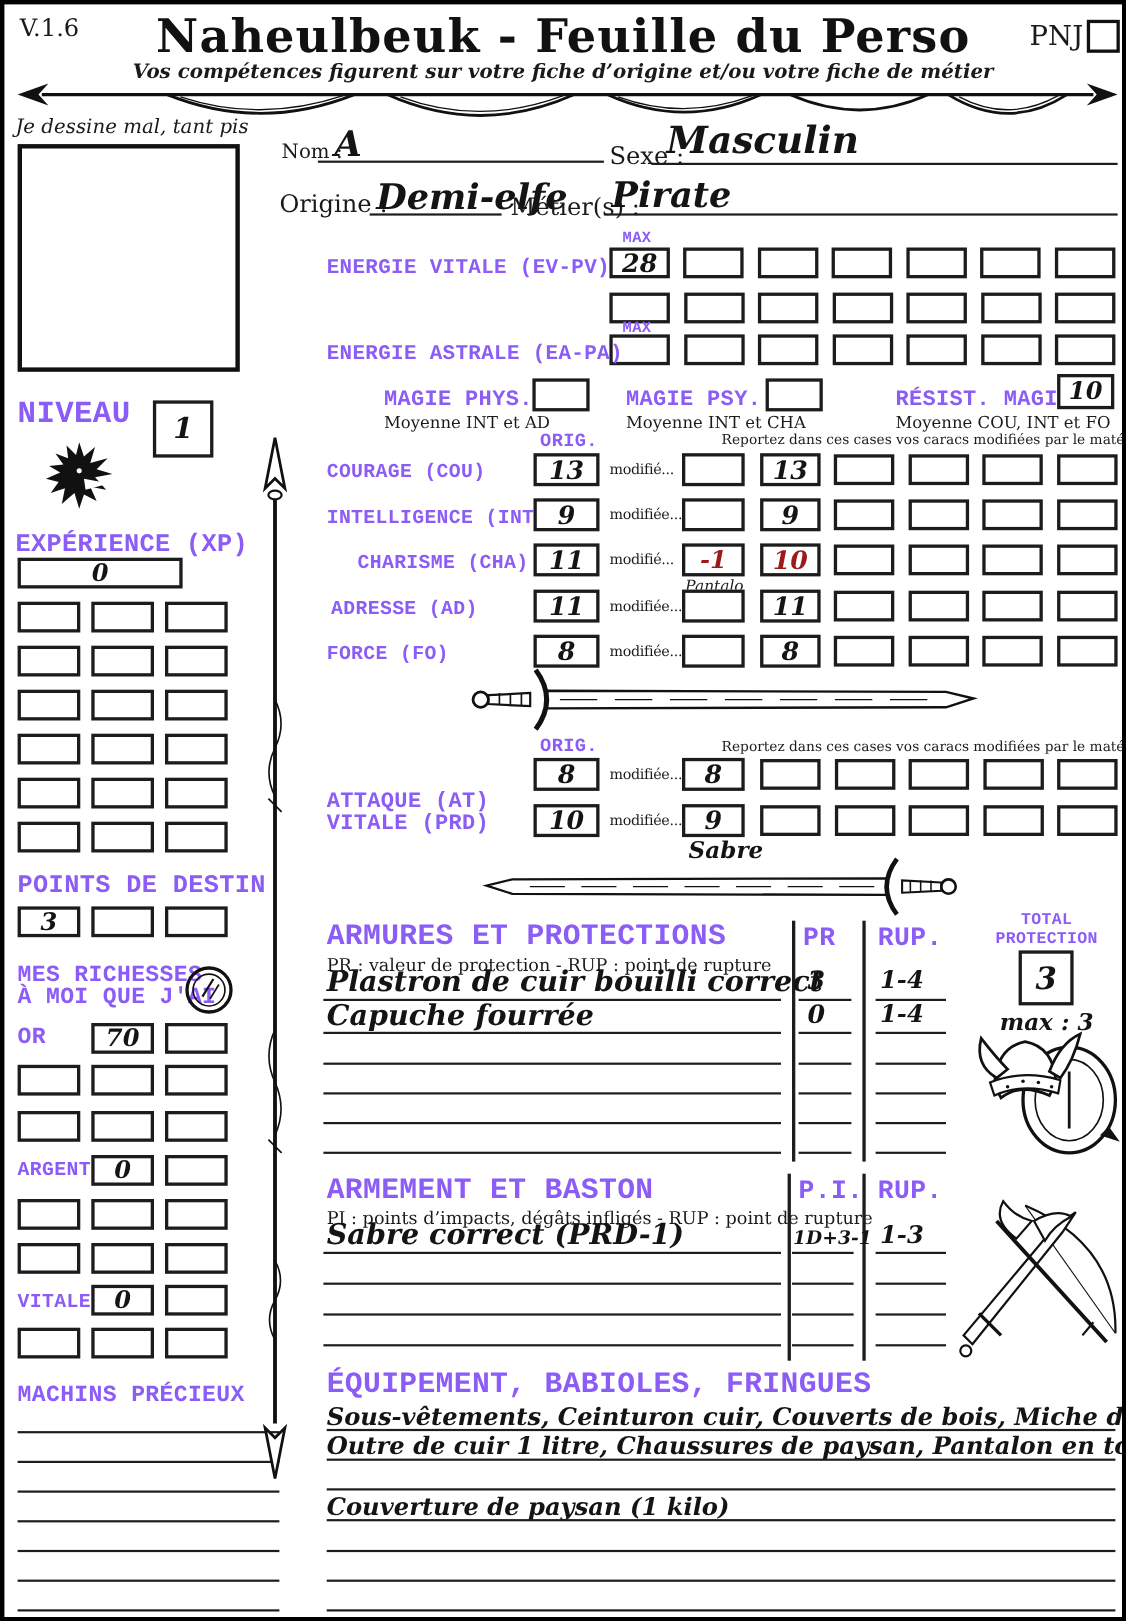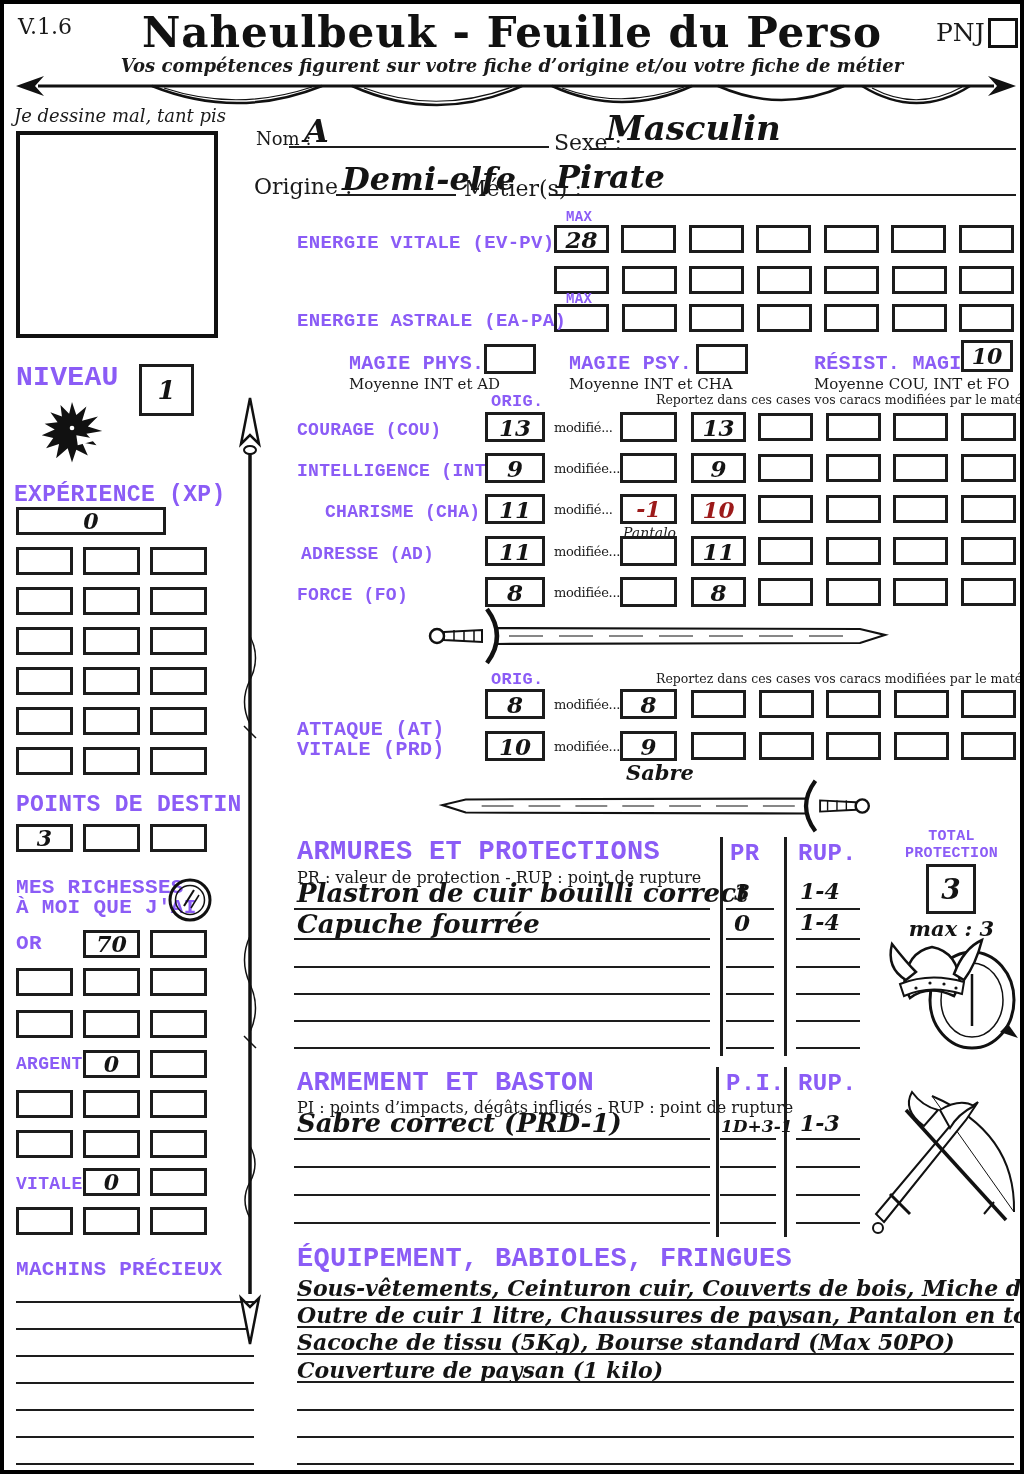--- a/index.html
+++ b/index.html
@@ -494,21 +494,20 @@
       <line x1="40" y1="20" x2="140" y2="130" stroke="#111" stroke-width="3.5"></line>
       <path d="M58,36 Q36,20 46,2 Q56,16 72,20 Z" fill="#fff" stroke="#111" stroke-width="2"></path>
       <path d="M74,20 Q94,8 108,16 Q92,24 84,38 Z" fill="#fff" stroke="#111" stroke-width="2"></path>
       <line x1="128" y1="112" x2="118" y2="124" stroke="#111" stroke-width="2"></line>
     </svg>
   </div>
 
   <div class="abs lbl" style="left:293px;top:1240px;font-size:27px;">ÉQUIPEMENT, BABIOLES, FRINGUES</div>
   <div class="abs hand" style="left:293px;top:1271px;font-size:22px;">Sous-vêtements, Ceinturon cuir, Couverts de bois, Miche de pain, Écuelle</div>
   <div class="abs hand" style="left:293px;top:1298px;font-size:22px;">Outre de cuir 1 litre, Chaussures de paysan, Pantalon en toile nase</div>
-  <div class="abs hand" style="left:293px;top:1325px;font-size:22px;">Sacoche de tissu (5Kg), Bourse standard (Max 50PO)</div>
   <div class="abs hand" style="left:293px;top:1353px;font-size:22px;">Couverture de paysan (1 kilo)</div>
   <div class="abs line" style="left:293px;top:1295px;width:717px;"></div>
   <div class="abs line" style="left:293px;top:1322px;width:717px;"></div>
   <div class="abs line" style="left:293px;top:1349px;width:717px;"></div>
   <div class="abs line" style="left:293px;top:1377px;width:717px;"></div>
   <div class="abs line" style="left:293px;top:1405px;width:717px;"></div>
   <div class="abs line" style="left:293px;top:1432px;width:717px;"></div>
   <div class="abs line" style="left:293px;top:1459px;width:717px;"></div>
 
 </div>

